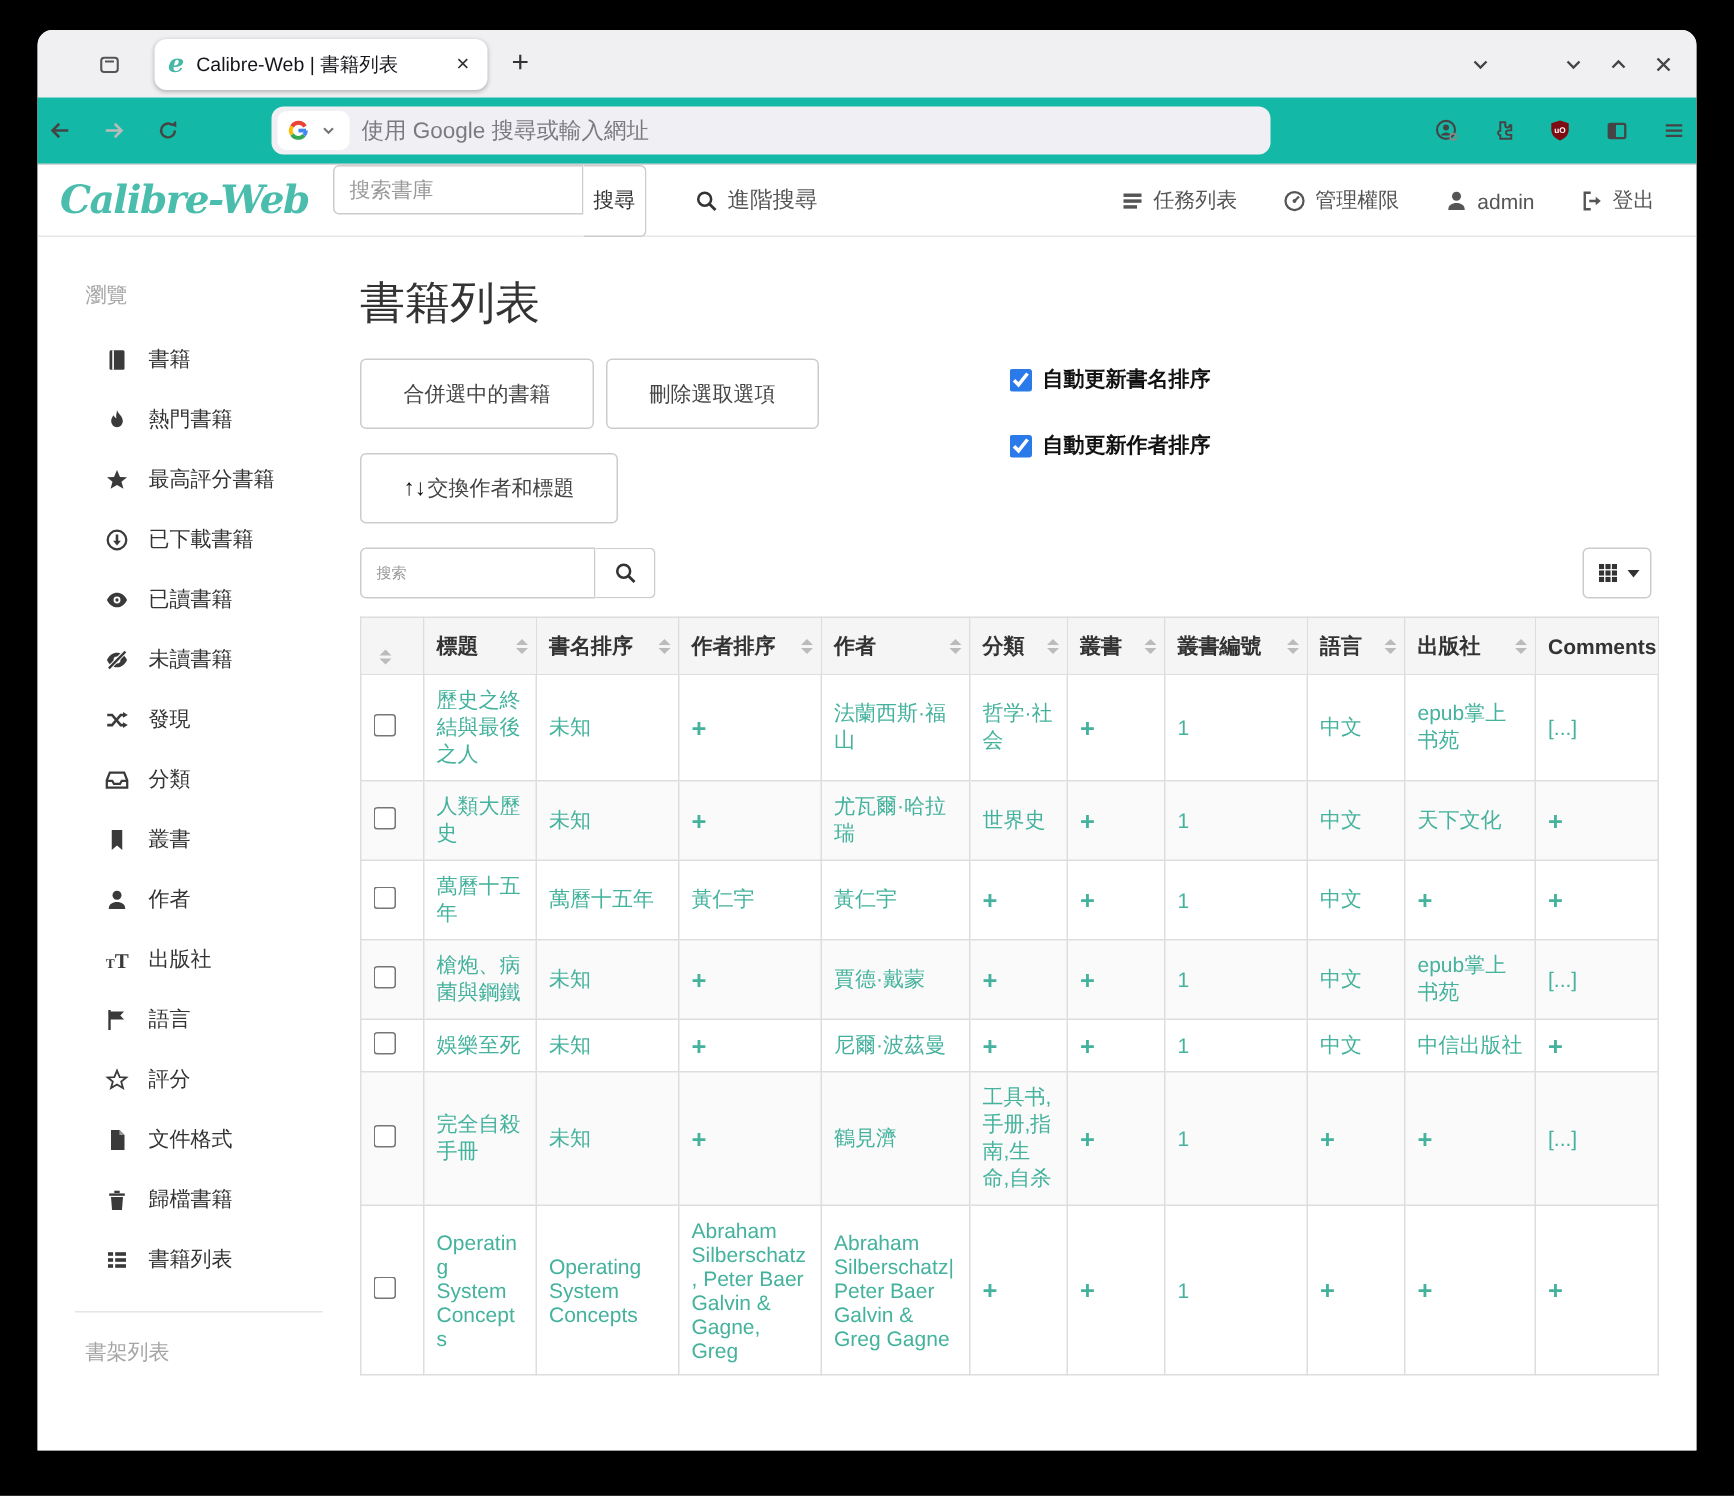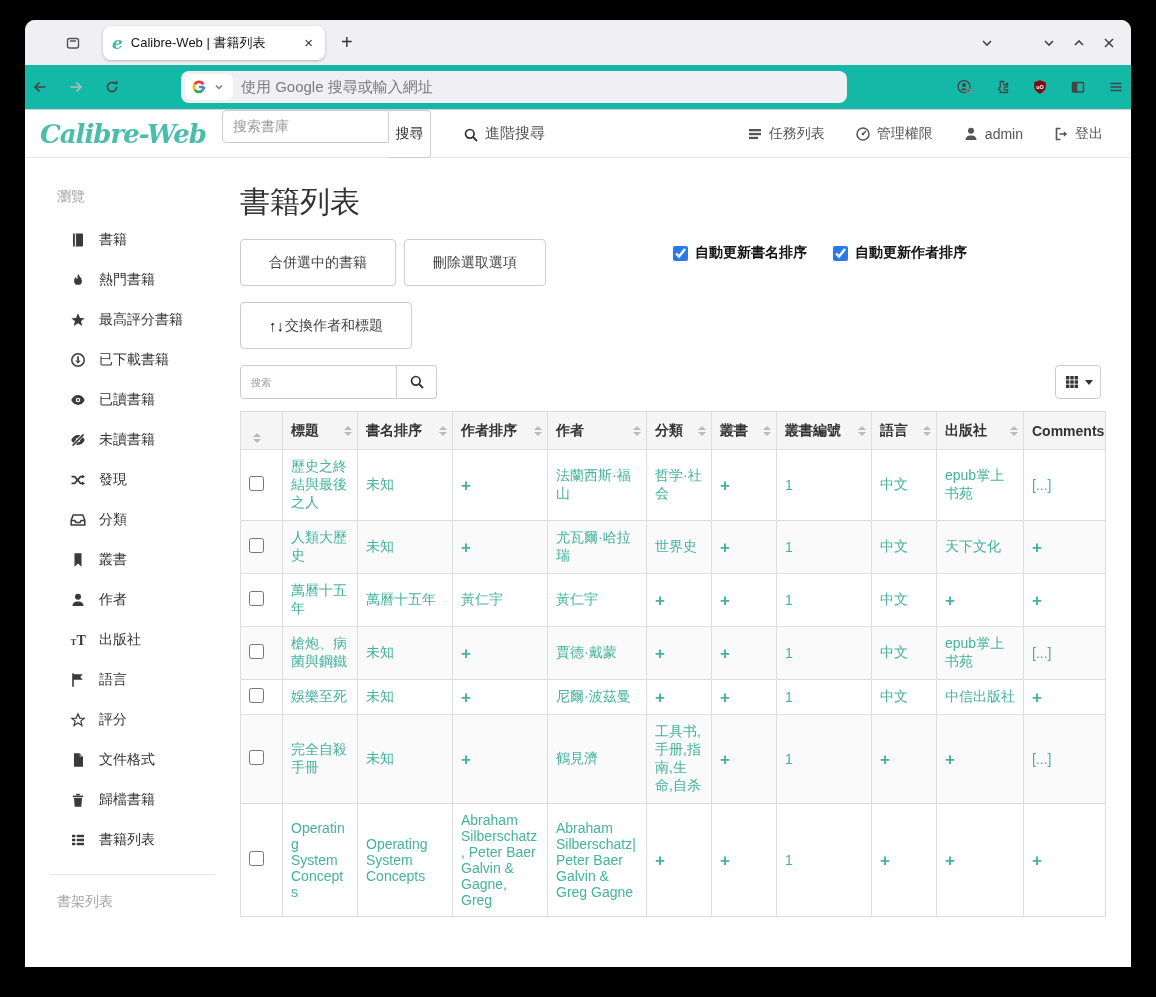--- a/index.html
+++ b/index.html
@@ -32,38 +32,38 @@
 
   
   .app { flex:1; background:#fff; overflow:hidden; display:flex; flex-direction:column; }
   .app-header { height:48px; flex:none; border-bottom:1px solid #e7e7e7; display:flex; align-items:center; padding:0 28px 0 15px; }
   .logo { font-family:"DejaVu Serif",serif; font-style:italic; font-weight:bold; font-size:26px; color:#4abdac; letter-spacing:-1px; width:182px; flex:none; }
   .libsearch { display:flex; height:48px; }
   .libsearch input { width:167px; height:33px; border:1px solid #ccc; border-radius:4px 0 0 4px; padding:0 10px; font-size:14px; color:#555; outline:none; }
   .libsearch input::placeholder { color:#999; }
   .btn { background:#fff; border:1px solid #ccc; border-radius:4px; color:#333; font-size:14px; display:inline-flex; align-items:center; justify-content:center; }
   .libsearch .btn { border-left:none; border-radius:0 4px 4px 0; width:42px; }
-  .adv-search { display:flex; align-items:flex-end; gap:6px; margin-left:32px; font-size:15px; color:#555;font-family:Liberation Mono, monospace; }
+  .adv-search { display:flex; align-items:center; gap:6px; margin-left:32px; font-size:15px; color:#555;font-family:Liberation Mono, monospace; }
   .hdr-right { margin-left:auto; display:flex; align-items:center; gap:30px; }
   .hdr-link { display:flex; align-items:center; gap:6px; font-size:14px; color:#555; }
 
   .content { flex:1; display:flex; overflow:hidden; }
   .sidebar { width:210px; flex:none; padding-top:30px; }
   .side-label { padding-left:32px; font-size:14px; color:#a5a5a5; margin-bottom:14px; }
   .side-item { display:flex; align-items:center; gap:13px; padding-left:45px; height:40px; font-size:14px; color:#333; cursor:pointer; }
   .side-item .ic { width:16px; display:flex; justify-content:center; }
   .side-div { border-top:1px solid #e5e5e5; margin:14px 20px 0 25px; }
   .side-label.bottom { margin-top:18px; }
 
   .main { flex:1; position:relative; padding:24px 30px 0 5px; overflow:hidden; }
   .page-title { font-size:30px; font-weight:500; color:#333; margin-bottom:16px; }
   .btn-row { display:flex; gap:8px; margin-bottom:16px; }
   .btn.lg { height:47px; padding:0 28px; color:#444; }
   .swap-arrows { font-weight:bold; color:#111; font-size:15px; margin-right:1px; }
-  .auto-checks { position:absolute; left:438px; top:86px; display:flex; gap:26px; }
+  .auto-checks { position:absolute; left:438px; top:86px; display:flex; flex-direction:column; gap:26px; }
   .chk-line { display:flex; align-items:center; gap:7px; font-size:14px; font-weight:bold; color:#111; }
   .chk-line input { width:15px; height:15px; accent-color:#2a7ae9; }
 
   .table-toolbar { display:flex; align-items:center; margin-top:14px; margin-bottom:12px; }
   .tbl-search { display:flex; height:34px; }
   .tbl-search input { width:157px; border:1px solid #ccc; border-radius:4px 0 0 4px; padding:0 10px; font-size:10px; outline:none; }
   .tbl-search input::placeholder { color:#999; }
   .tbl-search .btn { width:40px; border-left:none; border-radius:0 4px 4px 0; }
   .cols-btn { margin-left:auto; width:46px; height:34px; gap:5px; }
   .caret { width:0; height:0; border-left:4px solid transparent; border-right:4px solid transparent; border-top:5px solid #333; }

